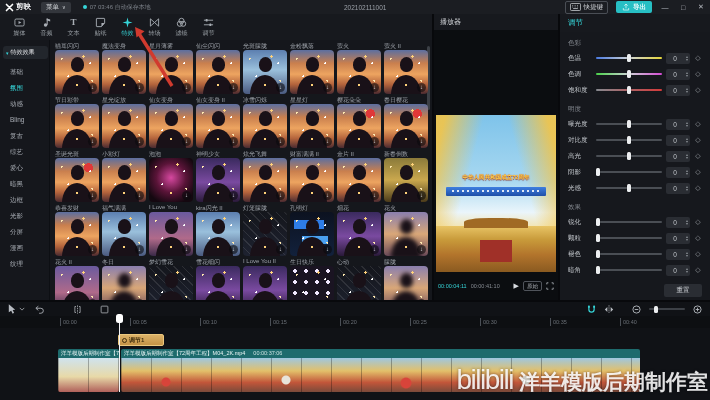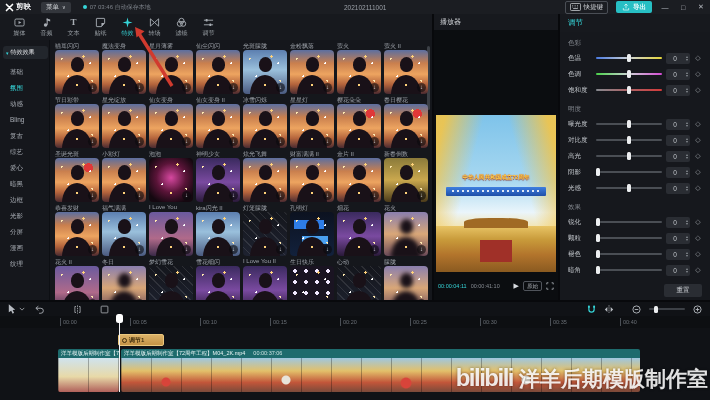--- a/index.html
+++ b/index.html
@@ -111,21 +111,21 @@
     radial-gradient(circle 5px at 45px 24px,#d8443a 80%,transparent),
     radial-gradient(circle 5px at 165px 22px,#e8e4da 80%,transparent),
     radial-gradient(circle 6px at 285px 25px,#d8443a 80%,transparent),
     radial-gradient(circle 5px at 405px 22px,#e8e4da 80%,transparent),
     linear-gradient(180deg,#9ec7e0 0%,#e3c06a 38%,#c2563a 72%,#7a4a3a 100%);}
   .strip.first{background:repeating-linear-gradient(90deg,rgba(0,0,0,.28) 0 1px,transparent 1px 30px),
     linear-gradient(180deg,#cfe3ee 0%,#e8d9a8 55%,#b0605a 100%);}
   .playhead-line{position:absolute;left:119px;top:13px;width:1px;height:77px;background:#f2f3f5;z-index:20;}
   .playhead-cap{position:absolute;left:116px;top:12px;width:7px;height:9px;border-radius:2.5px;background:#fff;z-index:21;}
   .watermark{position:absolute;right:2px;top:62px;z-index:30;display:flex;align-items:baseline;gap:6px;color:rgba(255,255,255,.88);text-shadow:0 0 3px rgba(0,0,0,.45);white-space:nowrap;}
-  .wm-logo{font-size:24px;font-weight:bold;letter-spacing:-1.5px;}
+  .wm-logo{font-size:28px;font-weight:normal;letter-spacing:-1.5px;}
   .wm-text{font-size:21px;font-weight:bold;}
   
   .anno-arrow{position:absolute;left:125px;top:22px;z-index:60;pointer-events:none;}
   svg{display:block;}
 </style>
 </head>
 <body>
 
 <div id="app">
 
@@ -860,17 +860,17 @@
       <span>洋羊模版后期制作室【72周年工程】M04_2K.mp4</span>
       <span style="opacity:.85">00:00:37:06</span>
     </div>
     <div class="strip" style="left:121px;width:519px;"></div>
 
     <div class="playhead-cap"></div>
     <div class="playhead-line"></div>
 
     <div class="watermark">
       <span class="wm-logo">bilibili</span>
-      <span class="wm-text">洋羊后期模版制作室</span>
+      <span class="wm-text">洋羊模版后期制作室</span>
     </div>
   </div>
 
 </div>
 
 </body></html>

